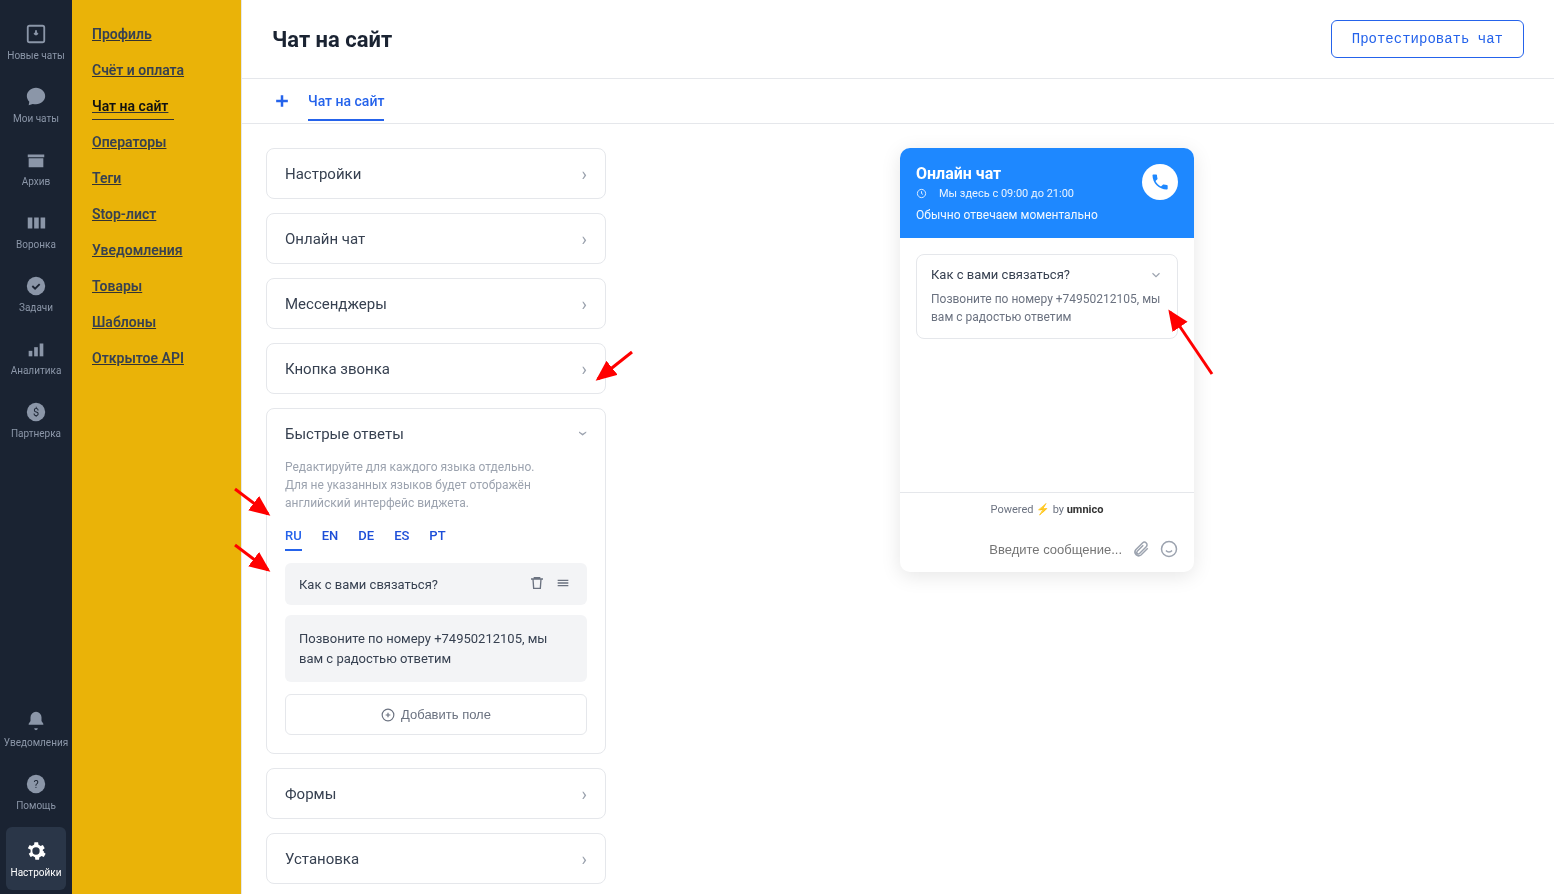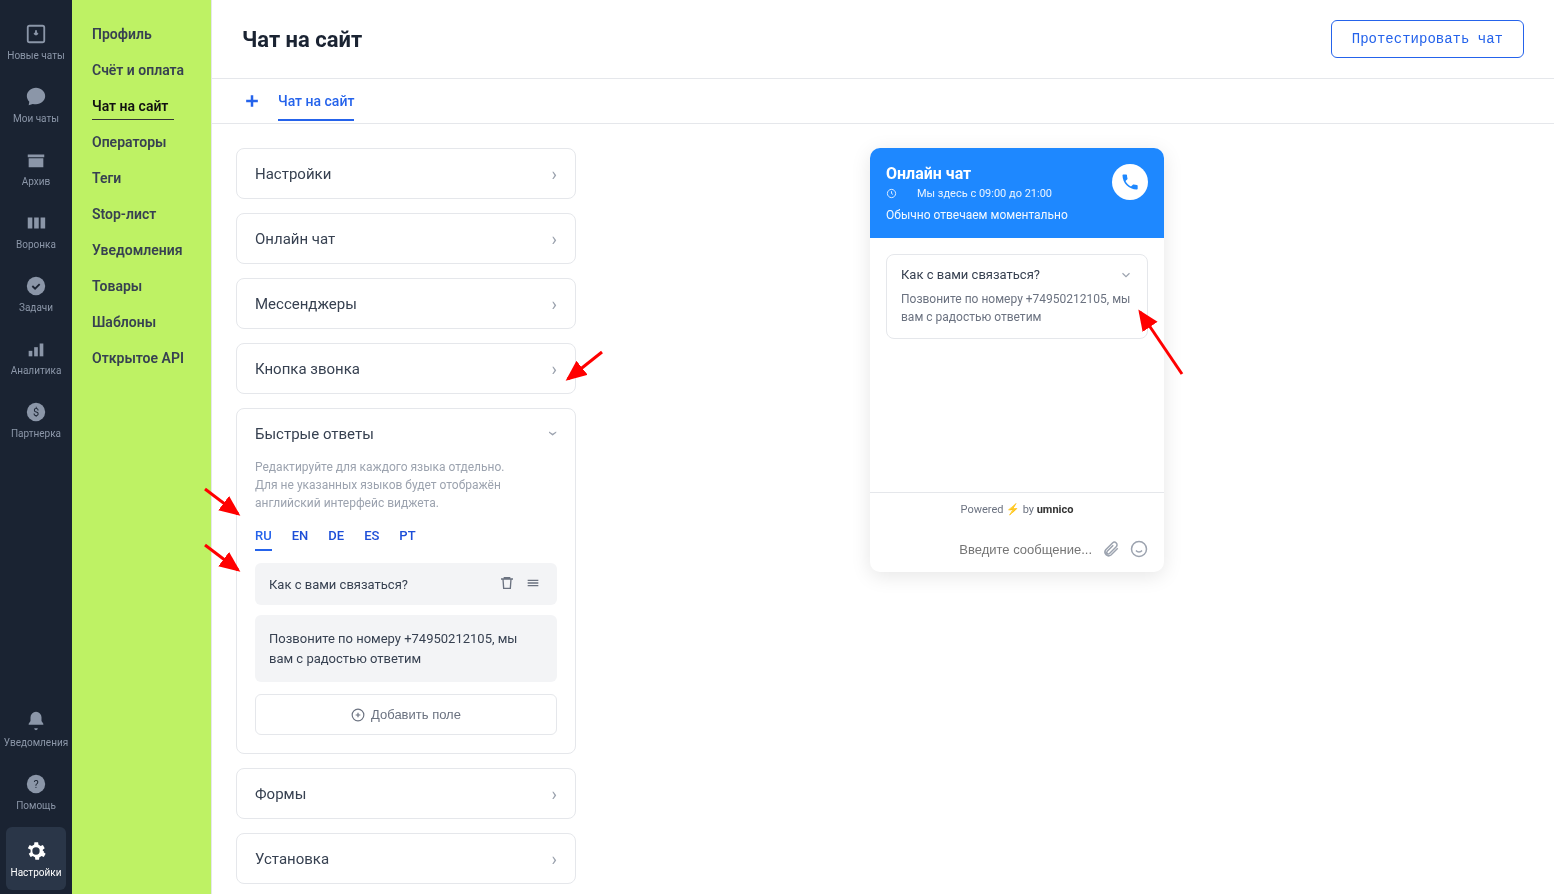--- a/index.html
+++ b/index.html
@@ -55,24 +55,25 @@
     .dark-nav-label {
       font-size: 10px;
       text-align: center;
     }
     .dark-sidebar-spacer {
       flex: 1;
     }
     
     
     .light-sidebar {
-      width: 140px;
-      background: #bef264;
+      width: 170px;
+      background: #eab308;
       border-right: 1px solid #e5e7eb;
       padding: 16px 0;
+      text-decoration: underline;
     }
     .sidebar-item {
       padding: 10px 20px;
       cursor: pointer;
       color: #374151;
       font-size: 14px;
       font-weight: 600;
     }
     .sidebar-item.active {
       color: #111;
@@ -279,21 +280,21 @@
       font-weight: 700;
       font-size: 16px;
       margin-bottom: 4px;
     }
     .chat-hours {
       font-size: 11px;
       opacity: 0.9;
       margin-bottom: 8px;
       display: flex;
       align-items: center;
-      gap: 20px;
+      gap: 12px;
     }
     .chat-response {
       font-size: 12px;
       opacity: 0.95;
     }
     .call-btn {
       width: 36px;
       height: 36px;
       background: #fff;
       border-radius: 50%;

